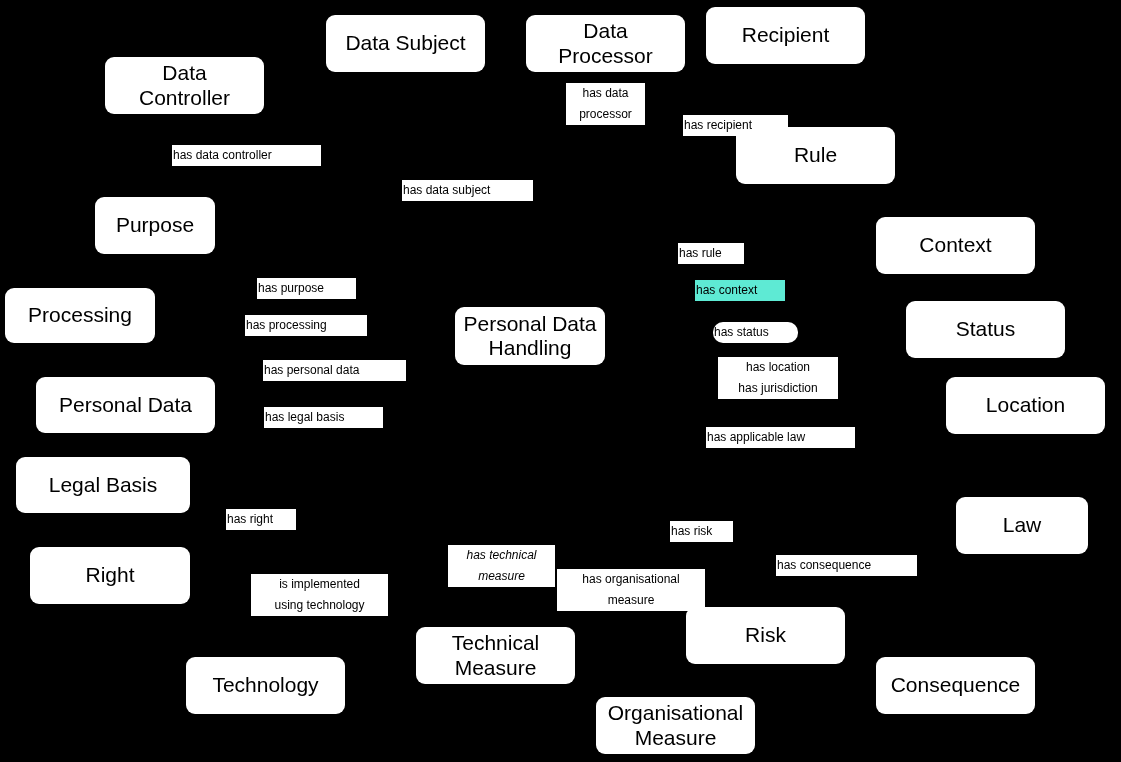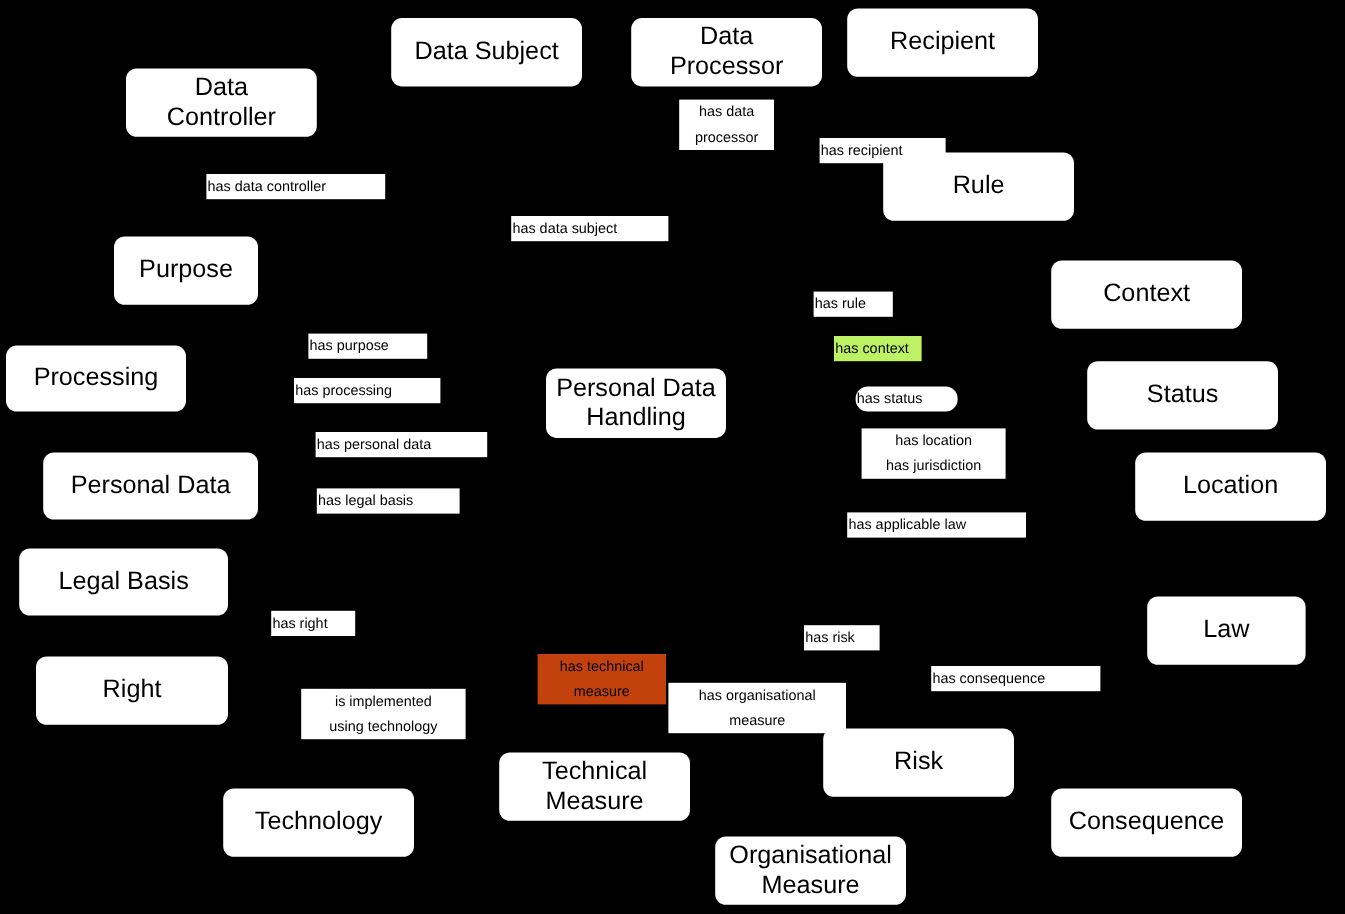--- a/index.html
+++ b/index.html
@@ -79,34 +79,34 @@
       <div class="node" style="left: 186px; top: 657px; width: 159px; height: 57px; background: rgb(255, 255, 255); color: rgb(0, 0, 0);">Technology</div>
       <div class="node" style="left: 876px; top: 657px; width: 159px; height: 57px; background: rgb(255, 255, 255); color: rgb(0, 0, 0);">Consequence</div>
       <div class="node" style="left: 596px; top: 697px; width: 159px; height: 57px; background: rgb(255, 255, 255); color: rgb(0, 0, 0);">Organisational
 Measure</div>
     </div>
   <div id="edge-labels-layer">
       <div class="edge-label" style="left: 566px; top: 83px; width: 79px; background: rgb(255, 255, 255); color: rgb(0, 0, 0);">has data
 processor</div>
       <div class="edge-label left" style="left: 683px; top: 115px; width: 105px; background: rgb(255, 255, 255); color: rgb(0, 0, 0);">has recipient</div>
       <div class="edge-label left" style="left: 172px; top: 145px; width: 149px; background: rgb(255, 255, 255); color: rgb(0, 0, 0);">has data controller</div>
-      <div class="edge-label left" style="left: 402px; top: 180px; width: 131px; background: rgb(255, 255, 255); color: rgb(0, 0, 0); margin-left: 24px;">has data subject</div>
+      <div class="edge-label left" style="left: 402px; top: 180px; width: 131px; background: rgb(255, 255, 255); color: rgb(0, 0, 0);">has data subject</div>
       <div class="edge-label left" style="left: 678px; top: 243px; width: 66px; background: rgb(255, 255, 255); color: rgb(0, 0, 0);">has rule</div>
       <div class="edge-label left" style="left: 257px; top: 278px; width: 99px; background: rgb(255, 255, 255); color: rgb(0, 0, 0);">has purpose</div>
-      <div class="edge-label left" style="left: 695px; top: 280px; width: 73px; background: #bef264; color: rgb(0, 0, 0);">has context</div>
+      <div class="edge-label left" style="left: 695px; top: 280px; width: 90px; background: #5eead4; color: rgb(0, 0, 0);">has context</div>
       <div class="edge-label left" style="left: 245px; top: 315px; width: 122px; background: rgb(255, 255, 255); color: rgb(0, 0, 0);">has processing</div>
       <div class="edge-label left" style="left: 713px; top: 322px; width: 85px; background: rgb(255, 255, 255); color: rgb(0, 0, 0); border-radius: 10px;">has status</div>
       <div class="edge-label" style="left: 718px; top: 357px; width: 120px; background: rgb(255, 255, 255); color: rgb(0, 0, 0);">has location
 has jurisdiction</div>
       <div class="edge-label left" style="left: 263px; top: 360px; width: 143px; background: rgb(255, 255, 255); color: rgb(0, 0, 0);">has personal data</div>
       <div class="edge-label left" style="left: 264px; top: 407px; width: 119px; background: rgb(255, 255, 255); color: rgb(0, 0, 0);">has legal basis</div>
       <div class="edge-label left" style="left: 706px; top: 427px; width: 149px; background: rgb(255, 255, 255); color: rgb(0, 0, 0);">has applicable law</div>
       <div class="edge-label left" style="left: 226px; top: 509px; width: 70px; background: rgb(255, 255, 255); color: rgb(0, 0, 0);">has right</div>
       <div class="edge-label left" style="left: 670px; top: 521px; width: 63px; background: rgb(255, 255, 255); color: rgb(0, 0, 0);">has risk</div>
-      <div class="edge-label" style="left: 448px; top: 545px; width: 107px; background: #c2410c; color: rgb(0, 0, 0);">has technical
+      <div class="edge-label" style="left: 448px; top: 545px; width: 107px; background: #ffffff; color: rgb(0, 0, 0); font-style: italic;">has technical
 measure</div>
       <div class="edge-label left" style="left: 776px; top: 555px; width: 141px; background: rgb(255, 255, 255); color: rgb(0, 0, 0);">has consequence</div>
       <div class="edge-label" style="left: 557px; top: 569px; width: 148px; background: rgb(255, 255, 255); color: rgb(0, 0, 0);">has organisational
 measure</div>
       <div class="edge-label" style="left: 251px; top: 574px; width: 137px; background: rgb(255, 255, 255); color: rgb(0, 0, 0);">is implemented
 using technology</div>
     </div>
 </div>
 
 </body></html>

